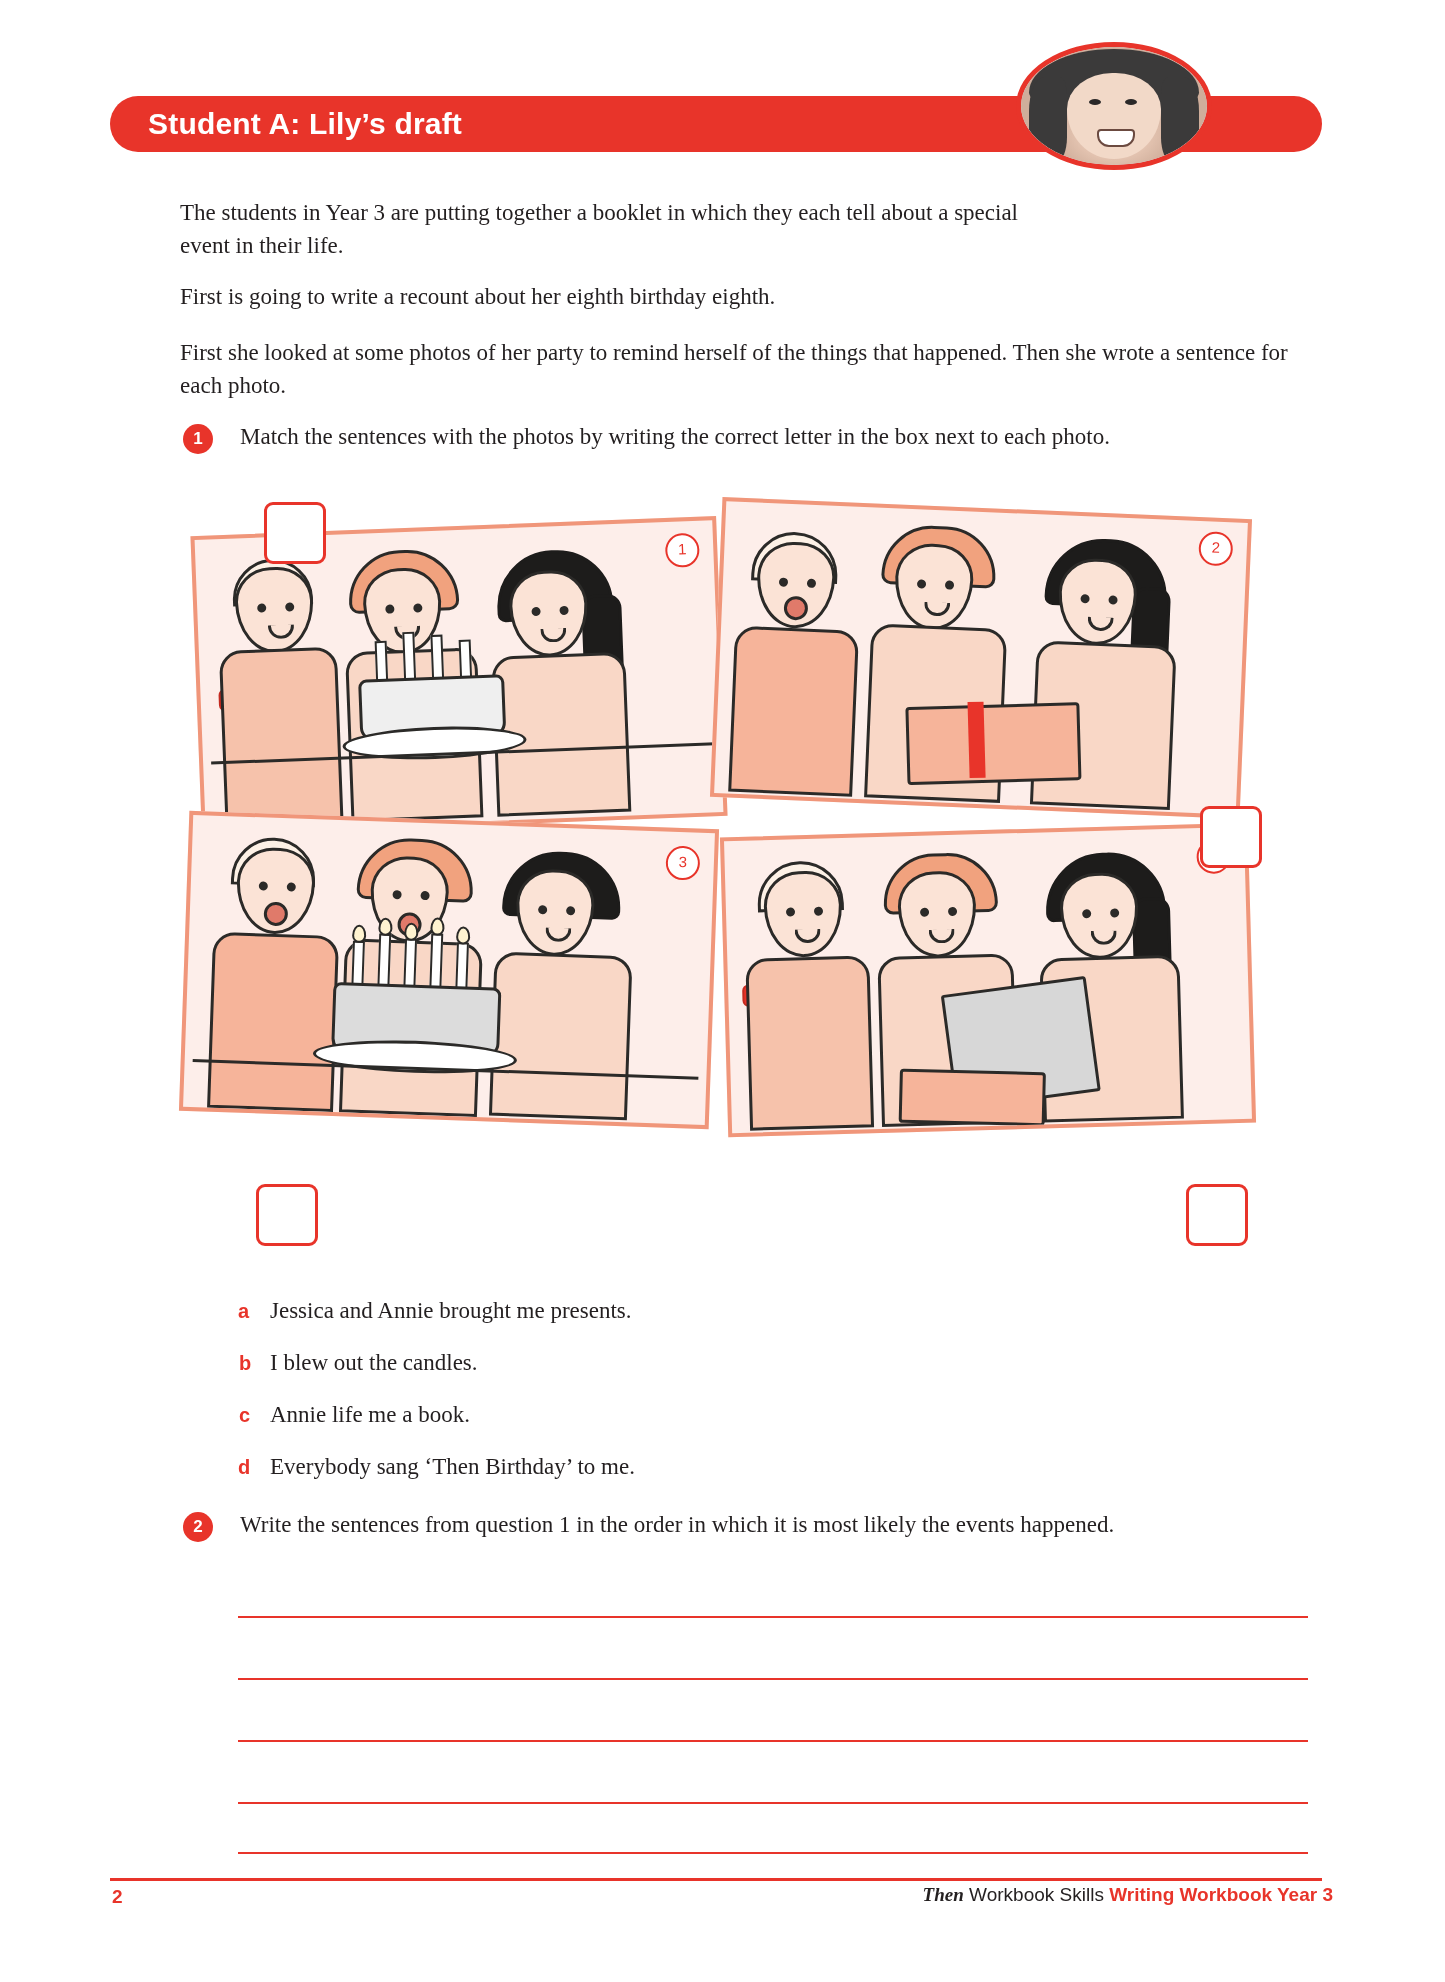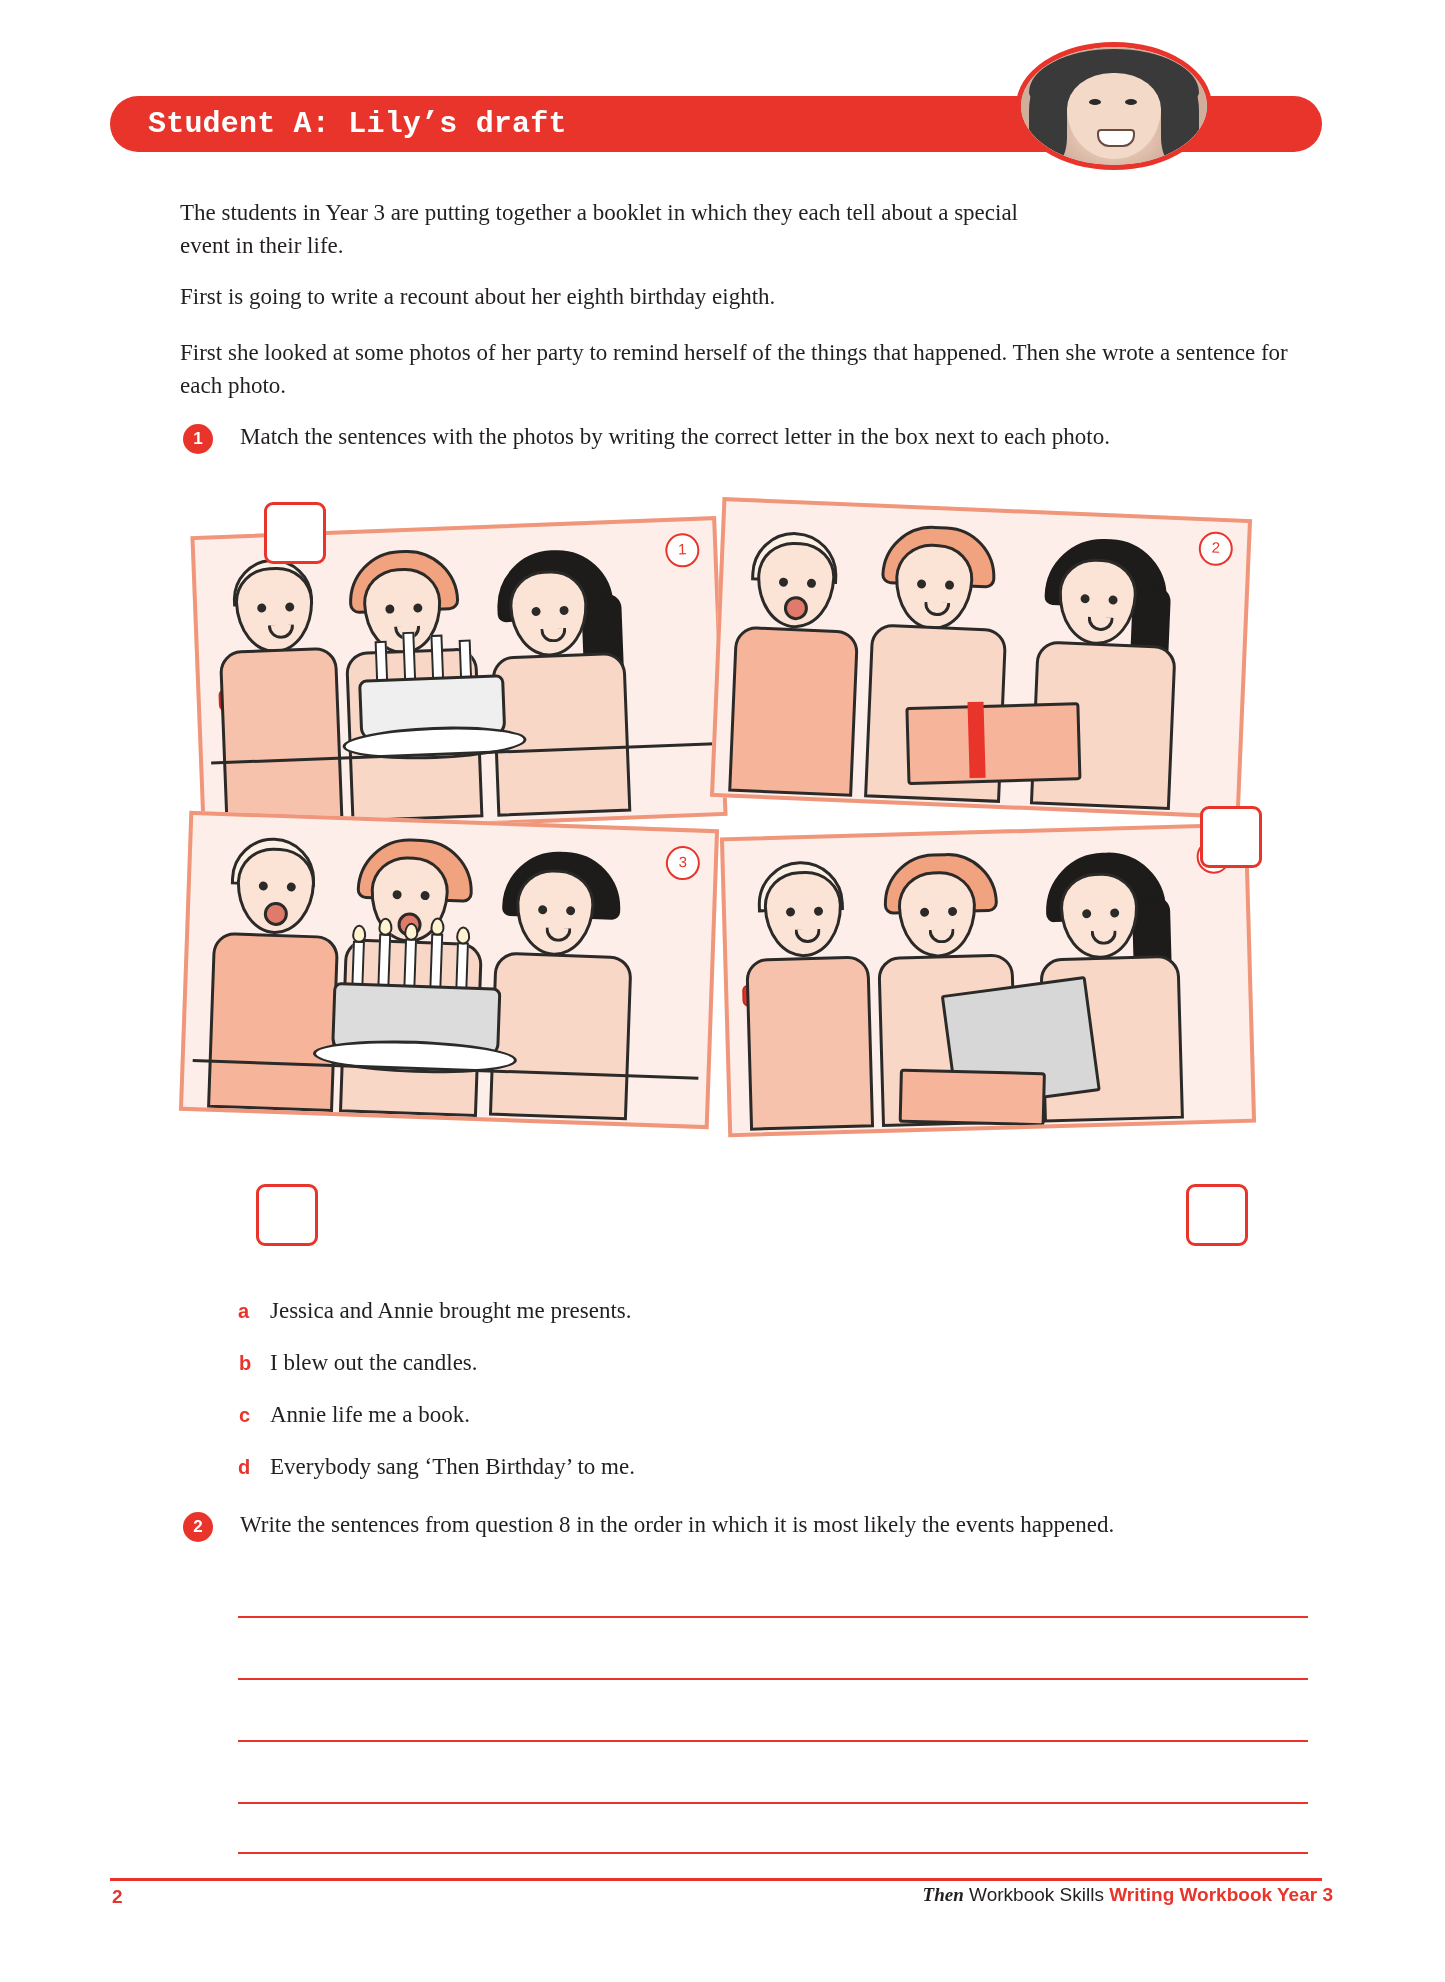--- a/index.html
+++ b/index.html
@@ -24,21 +24,21 @@
     width: 1212px;
     height: 56px;
     background: #e8342a;
     border-radius: 28px;
   }
   .header-title {
     position: absolute;
     left: 148px;
     top: 102px;
     width: 800px;
-    font-family: Liberation Mono, monospace;
+    font-family: Liberation Sans, sans-serif;
     font-weight: bold;
     font-size: 30px;
     color: #ffffff;
     letter-spacing: 0.2px;
     line-height: 44px;
   }
   .avatar-frame {
     position: absolute;
     left: 1016px;
     top: 42px;
@@ -457,21 +457,21 @@
 <div class="opt-letter opt-b-l">b</div>
 <div class="opt opt-b-t">I blew out the candles.</div>
 
 <div class="opt-letter opt-c-l">c</div>
 <div class="opt opt-c-t">Annie life me a book.</div>
 
 <div class="opt-letter opt-d-l">d</div>
 <div class="opt opt-d-t">Everybody sang ‘Then Birthday’ to me.</div>
 
 <div class="qnum q2num">2</div>
-<div class="qtext q2text">Write the sentences from question 8 in the order in which it is most likely the events happened.</div>
+<div class="qtext q2text">Write the sentences from question 1 in the order in which it is most likely the events happened.</div>
 
 <div class="wline" style="top:1616px;"></div>
 <div class="wline" style="top:1678px;"></div>
 <div class="wline" style="top:1740px;"></div>
 <div class="wline" style="top:1802px;"></div>
 <div class="wline" style="top:1852px;"></div>
 
 <div class="footer-rule"></div>
 <div class="page-no">2</div>
 <div class="footer-text">

